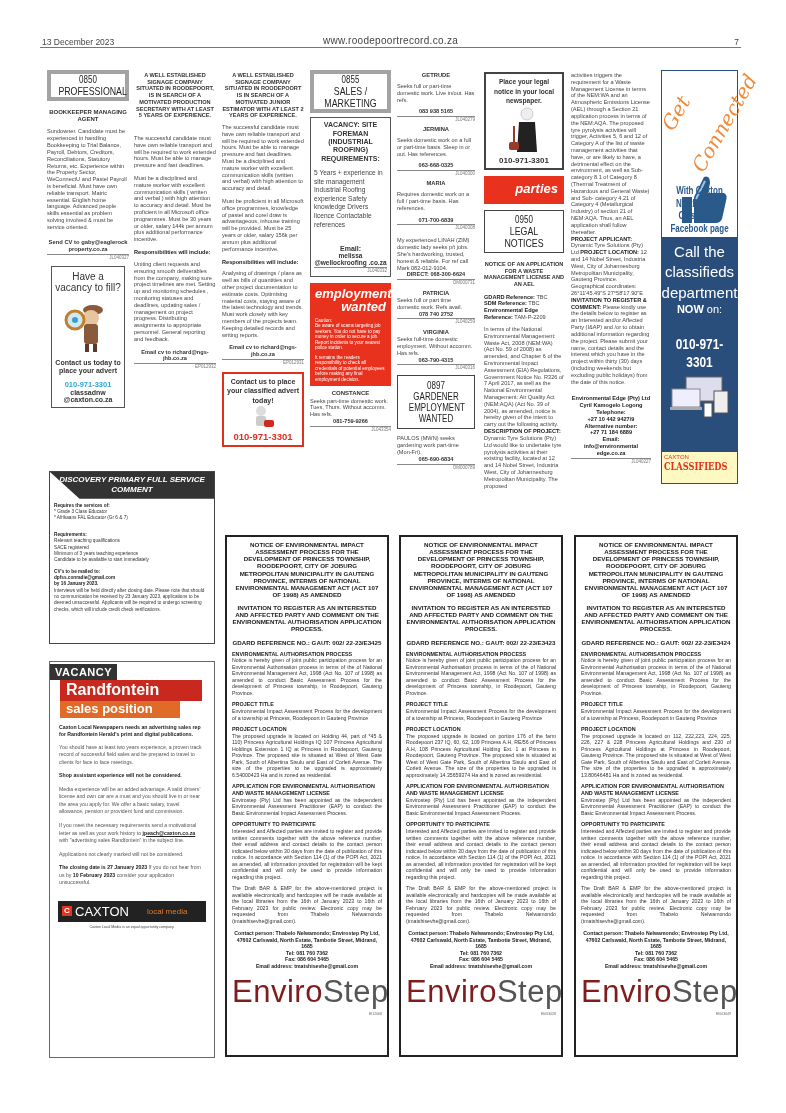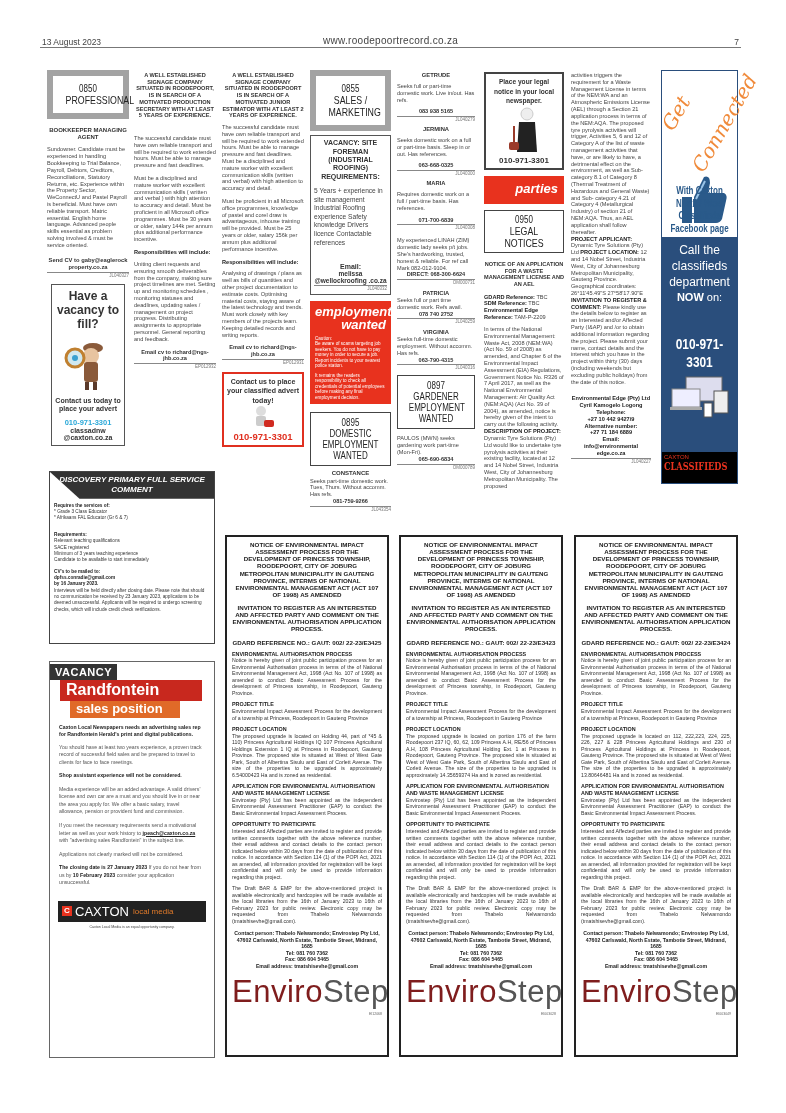--- a/index.html
+++ b/index.html
@@ -2,57 +2,57 @@
 <html><head>
 <meta charset="utf-8">
 <style>
 *{box-sizing:border-box;margin:0;padding:0}
 body{width:786px;height:1113px;background:#fff;font-family:"Liberation Sans",sans-serif;color:#333;position:relative;overflow:hidden}
 .abs{position:absolute}
 .hdr{left:40px;right:45px;top:32px;height:16px;border-bottom:1px solid #777;font-size:8.5px;color:#444}
 .hdr .d{position:absolute;left:2px;top:5px}
 .hdr .u{position:absolute;left:50%;transform:translateX(-50%);top:3px;font-size:10px;letter-spacing:.3px}
 .hdr .p{position:absolute;right:2px;top:5px}
-.sec{border:6px solid #a3a3a3;text-align:center;font-family:"Liberation Sans",sans-serif;font-weight:normal;font-stretch:condensed;color:#222;line-height:1.1;padding:7px}
+.sec{border:4px solid #a3a3a3;text-align:center;font-family:"Liberation Sans",sans-serif;font-weight:normal;font-stretch:condensed;color:#222;line-height:1.1;padding:0}
 .sec .n{font-size:10px;transform:scaleX(.8)}
 .sec .t{font-size:11px;transform:scaleX(.8)}
 .txt{font-size:5.6px;line-height:1.22;color:#444}
 .b{font-weight:bold;color:#222}
 .ctr{text-align:center}
 .ref{font-size:4.5px;text-align:right;color:#777;border-top:1px solid #888;margin-top:1px}
 .hd{font-size:6.4px;font-weight:bold;text-align:center;color:#333;line-height:1.2}
 .box{border:1px solid #444}
 .notice{border:2px solid #222;padding:4px 5px;font-size:5.2px;line-height:1.25;color:#333}
 .notice .nt{font-weight:bold;text-align:center;font-size:6.2px;line-height:1.15;color:#222}
 .notice .sh{font-weight:bold;font-size:5.4px;margin-top:5px;color:#222}
 .notice p{text-align:justify}
 .es{font-size:31px;text-align:center;margin-top:4px;letter-spacing:.5px}
 .es .a{color:#7f1d1d}.es .s{color:#555}
 .ids{font-size:3.5px;text-align:right;color:#666}
 </style>
 </head>
 <body>
 
 <div class="abs hdr">
- <span class="d">13 August 2023</span>
+ <span class="d">13 December 2023</span>
  <span class="u">www.roodepoortrecord.co.za</span>
  <span class="p">7</span>
 </div>
 
 <div class="abs" style="left:47px;top:70px;width:82px">
  <div class="sec">
   <div class="n">0850</div>
   <div class="t">PROFESSIONAL</div>
  </div>
  <div class="hd" style="margin-top:8px;font-size:6px">BOOKKEEPER MANAGING AGENT</div>
  <div class="txt" style="margin-top:5px">Sundowner. Candidate must be experienced in handling Bookkeeping to Trial Balance, Payroll, Debtors, Creditors, Reconciliations, Statutory Returns, etc. Experience within the Property Sector, WeConnectU and Pastel Payroll is beneficial. Must have own reliable transport. Matric essential. English home language. Advanced people skills essential as problem solving involved &amp; must be service oriented.</div>
  <div class="hd" style="margin-top:8px;font-size:5.8px">Send CV to gaby@eaglerock property.co.za</div>
  <div class="ref">JL040327</div>
  <div class="box" style="margin:6px 4px 0;padding:4px 2px;text-align:center;border:1.5px solid #555">
-  <div style="font-size:12px;font-weight:bold;color:#333">Have a vacancy to fill?</div>
+  <div style="font-size:10px;font-weight:normal;color:#333">Have a vacancy to fill?</div>
   <div style="height:60px;position:relative;margin:3px 0">
    <svg width="60" height="60" viewBox="0 0 60 60">
           <ellipse cx="35" cy="14" rx="10" ry="5" fill="#8a5a3a"></ellipse>
           <circle cx="33" cy="22" r="8" fill="#e8c4a0"></circle>
           <rect x="26" y="28" width="14" height="20" rx="3" fill="#8a5a3a"></rect>
           <circle cx="17" cy="24" r="9" fill="#d0e8f0" stroke="#c08030" stroke-width="3"></circle>
           <circle cx="17" cy="24" r="3" fill="#3aa0d0"></circle>
           <rect x="27" y="48" width="4" height="8" fill="#5a3a2a"></rect>
           <rect x="35" y="48" width="4" height="8" fill="#5a3a2a"></rect>
         </svg>
@@ -104,24 +104,20 @@
   <div style="font-size:6.5px;font-weight:bold;text-align:center;color:#333">melissa @wellockroofing .co.za</div>
   <div class="ref">JL040332</div>
  </div>
  <div style="margin-top:6px;background:#e8321e;padding:4px 5px;color:#fff">
   <div style="font-size:13px;font-weight:bold;font-style:italic;text-align:right;line-height:1">employment</div>
   <div style="font-size:13px;font-weight:bold;font-style:italic;text-align:right;line-height:1.1">wanted</div>
   <div style="font-size:4.6px;margin-top:4px">Caution:</div>
   <div style="font-size:4.6px;line-height:1.2">Be aware of scams targeting job seekers. You do not have to pay money in order to secure a job. Report incidents to your nearest police station.</div>
   <div style="font-size:4.6px;line-height:1.2;margin-top:4px">It remains the readers responsibility to check all credentials of potential employees before making any final employment decision.</div>
  </div>
- <div class="sec" style="margin-top:8px;border:1.5px solid #444;padding:4px">
-  <div class="n">0895</div>
-  <div class="t" style="font-size:10px">DOMESTIC EMPLOYMENT WANTED</div>
- </div>
  <div class="hd" style="margin-top:4px;font-size:6px">CONSTANCE</div>
  <div class="txt">Seeks part-time domestic work. Tues, Thurs. Without accomm. Has refs.</div>
  <div class="hd" style="font-size:5.6px">081-759-9266</div>
  <div class="ref">JL043354</div>
 </div>
 
 <div class="abs" style="left:397px;top:72px;width:78px">
  <div>
   <div class="hd" style="font-size:5.8px">GETRUDE</div>
   <div class="txt" style="margin-top:4px">Seeks full or part-time domestic work. Live in/out. Has refs.</div>
@@ -213,34 +209,34 @@
  <div style="font-family:'DejaVu Serif',serif;font-style:italic;color:#f08a3a;font-size:20px;transform:rotate(-60deg);position:absolute;left:-4px;top:30px;white-space:nowrap">Get</div>
  <div style="font-family:'DejaVu Serif',serif;font-style:italic;color:#f08a3a;font-size:20px;transform:rotate(-60deg);position:absolute;left:8px;top:40px;white-space:nowrap">Connected</div>
  <div style="position:absolute;left:10px;top:100px"><svg width="58" height="56" viewBox="0 0 58 56">
         <path d="M10 26 h10 v26 h-10 z" fill="#2a5a8a"></path>
         <path d="M22 26 L32 6 Q38 4 38 12 L36 22 H52 Q56 24 54 30 L50 48 Q48 52 44 52 H22 Z" fill="#2a5a8a"></path>
         <path d="M24 28 L33 10" stroke="#9ac4e8" stroke-width="2"></path>
       </svg></div>
  <div style="position:absolute;left:0;right:0;bottom:2px;text-align:center;color:#2a5a8a;font-size:10px;line-height:1.25;font-weight:bold;transform:scaleX(.8)">With Caxton North / West Classifieds Facebook page</div>
 </div>
 <div class="abs" style="left:661px;top:238px;width:77px;height:98px;background:#2a4e7c;color:#fff;text-align:center;padding-top:0">
- <div style="font-size:12px;line-height:1.35;padding-top:4px">Call the classifieds department</div>
+ <div style="font-size:15px;line-height:1.35;padding-top:4px">Call the classifieds department</div>
  <div style="font-size:11px"><span style="font-weight:bold">NOW</span><span> on:</span></div>
 </div>
 <div class="abs" style="left:661px;top:336px;width:77px;height:115px;background:#2a4e7c;color:#fff;text-align:center">
  <div style="font-size:14px;font-weight:bold;line-height:1.25;transform:scaleX(.85)">010-971- 3301</div>
  <div style="margin-top:4px"><svg width="64" height="44" viewBox="0 0 64 44">
         <rect x="18" y="2" width="36" height="24" fill="#dde" stroke="#666"></rect>
         <rect x="4" y="14" width="28" height="18" fill="#eef" stroke="#888"></rect>
         <rect x="2" y="32" width="32" height="3" fill="#aaa"></rect>
         <rect x="46" y="16" width="14" height="22" fill="#eee" stroke="#555"></rect>
         <rect x="36" y="28" width="8" height="14" fill="#fff" stroke="#555"></rect>
       </svg></div>
 </div>
-<div class="abs" style="left:661px;top:451px;width:77px;height:33px;background:#000000;border:1.5px solid #2a4e7c;padding:2px">
+<div class="abs" style="left:661px;top:451px;width:77px;height:33px;background:#fef9c3;border:1.5px solid #2a4e7c;padding:2px">
  <div style="font-size:6px;color:#e8321e">CAXTON</div>
  <div style="font-size:11px;color:#e8321e;font-weight:bold;font-family:'DejaVu Serif',serif;transform:scaleX(.75);transform-origin:left">CLASSIFIEDS</div>
 </div>
 
 <div class="abs" style="left:49px;top:471px;width:166px;height:173px;border:1px solid #444">
  <div style="background:#333;color:#fff;font-size:8px;font-weight:bold;font-style:italic;text-align:center;padding:3px 6px;line-height:1.3;clip-path:polygon(0 0,100% 0,100% 100%,18% 100%)">DISCOVERY PRIMARY FULL SERVICE COMMENT</div>
  <div style="font-size:4.7px;line-height:1.35;color:#333;padding:4px 4px;font-stretch:condensed">
   <div class="b">Requires the services of:</div>
   <div>* Grade 3 Class Educator</div>
   <div>* Afrikaans FAL Educator (Gr 6 &amp; 7)</div>
@@ -252,34 +248,34 @@
   <div class="b" style="margin-top:5px">CV's to be mailed to:</div>
   <div class="b">dpfss.conradie@gmail.com</div>
   <div class="b">by 16 January 2023.</div>
   <div>Interviews will be held directly after closing date. Please note that should no communication be received by 23 January 2023, applications to be deemed unsuccessful. Applicants will be required to undergo screening checks, which will include credit check verifications.</div>
  </div>
 </div>
 
 <div class="abs" style="left:49px;top:661px;width:166px;height:397px;border:1px solid #666;background:#fff">
  <div style="display:inline-block;background:#333;color:#fff;font-size:11px;font-weight:bold;padding:2px 5px;letter-spacing:.5px">VACANCY</div>
  <div style="margin:0 12px 0 10px;background:#c8281e;color:#fff;font-size:16px;font-weight:bold;padding:0 6px;line-height:1.3">Randfontein</div>
- <div style="margin:0 34px 0 20px;background:#e06a28;color:#fff;font-size:13px;font-weight:bold;padding:0 6px;line-height:1.3">sales position</div>
+ <div style="margin:0 34px 0 10px;background:#e06a28;color:#fff;font-size:13px;font-weight:bold;padding:0 6px;line-height:1.3">sales position</div>
  <div style="font-size:5.2px;line-height:1.45;color:#555;padding:6px 9px">
   <div class="b">Caxton Local Newspapers needs an advertising sales rep for Randfontein Herald's print and digital publications.</div>
   <div style="margin-top:5px">You should have at least two years experience, a proven track record of successful field sales and be prepared to travel to clients for face to face meetings.</div>
   <div class="b" style="margin-top:6px">Shop assistant experience will not be considered.</div>
   <div style="margin-top:6px">Media experience will be an added advantage. A valid drivers' license and own car are a must and you should live in or near the area you apply for. We offer a basic salary, travel allowance, pension or provident fund and commission.</div>
   <div style="margin-top:6px"><span>If you meet the necessary requirements send a motivational letter as well as your work history to </span><span class="b" style="text-decoration:underline">jpeach@caxton.co.za</span><span> with "advertising sales Randfontein" in the subject line.</span></div>
   <div style="margin-top:6px">Applications not clearly marked will not be considered.</div>
   <div style="margin-top:6px"><span class="b">The closing date is 27 January 2023</span><span> If you do not hear from us by </span><span class="b">10 February 2023</span><span> consider your application unsuccessful.</span></div>
  </div>
  <div style="margin:8px 8px 0;background:#222;height:21px;display:flex;align-items:center;padding:0 4px">
   <span style="display:inline-block;width:10px;height:10px;background:#e8321e;color:#fff;font-size:8px;font-weight:bold;line-height:10px;text-align:center">C</span>
   <span style="color:#fff;font-size:13px;margin-left:3px">CAXTON</span>
-  <span style="color:#e07a2a;font-size:8px;margin-left:4px">local media</span>
+  <span style="color:#e07a2a;font-size:8px;margin-left:18px">local media</span>
  </div>
  <div style="font-size:3.6px;text-align:center;color:#444;margin-top:3px">Caxton Local Media is an equal opportunity company.</div>
 </div>
 
 <div class="abs notice" style="left:225px;top:535px;width:164px;height:522px">
  <div class="nt">NOTICE OF ENVIRONMENTAL IMPACT ASSESSMENT PROCESS FOR THE DEVELOPMENT OF PRINCESS TOWNSHIP, ROODEPOORT, CITY OF JOBURG METROPOLITAN MUNICIPALITY IN GAUTENG PROVINCE, INTERMS OF NATIONAL ENVIRONMENTAL MANAGEMENT ACT (ACT 107 OF 1998) AS AMENDED</div>
  <div class="nt" style="margin-top:6px">INVITATION TO REGISTER AS AN INTERESTED AND AFFECTED PARTY AND COMMENT ON THE ENVIRONMENTAL AUTHORISATION APPLICATION PROCESS.</div>
  <div class="nt" style="margin-top:6px">GDARD REFERENCE NO.: GAUT: 002/ 22-23/E3425</div>
  <div class="sh">ENVIRONMENTAL AUTHORISATION PROCESS</div>
     <p>Notice is hereby given of joint public participation process for an Environmental Authorisation process in terms of the of National Environmental Management Act, 1998 (Act No. 107 of 1998) as amended to conduct Basic Assessment Process for the development of Princess township, in Roodepoort, Gauteng Province.</p>

